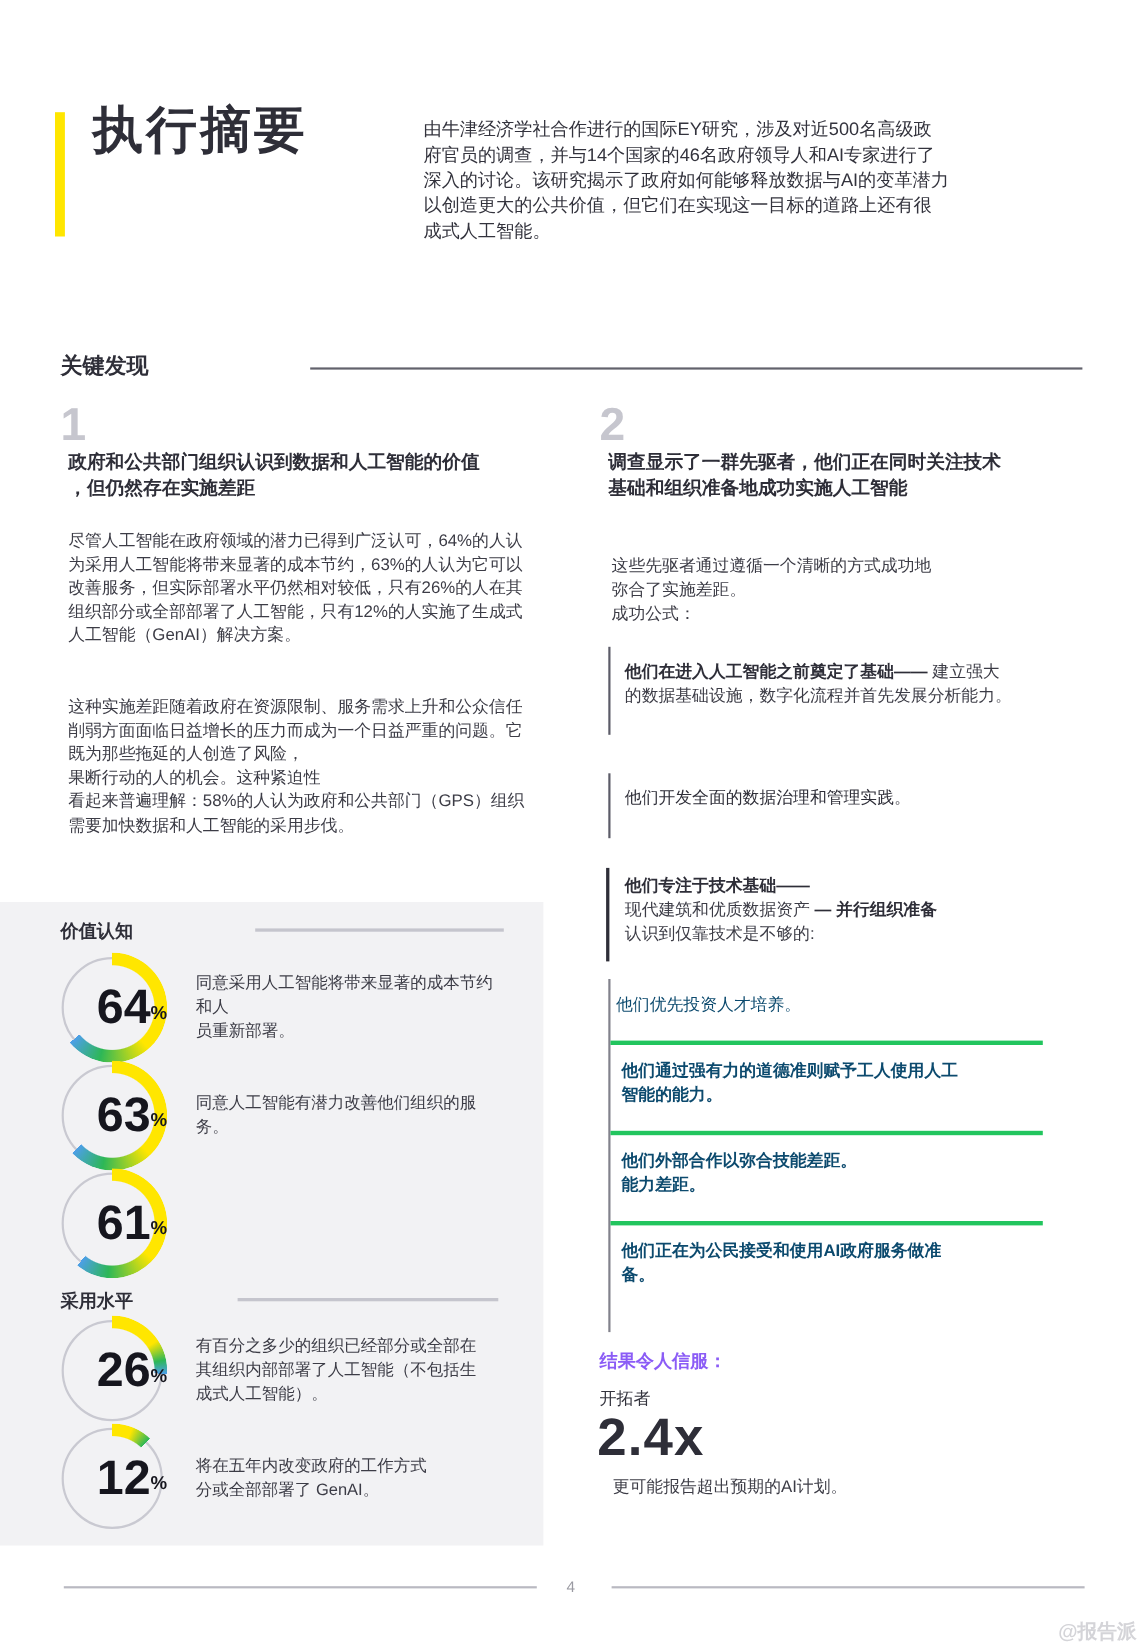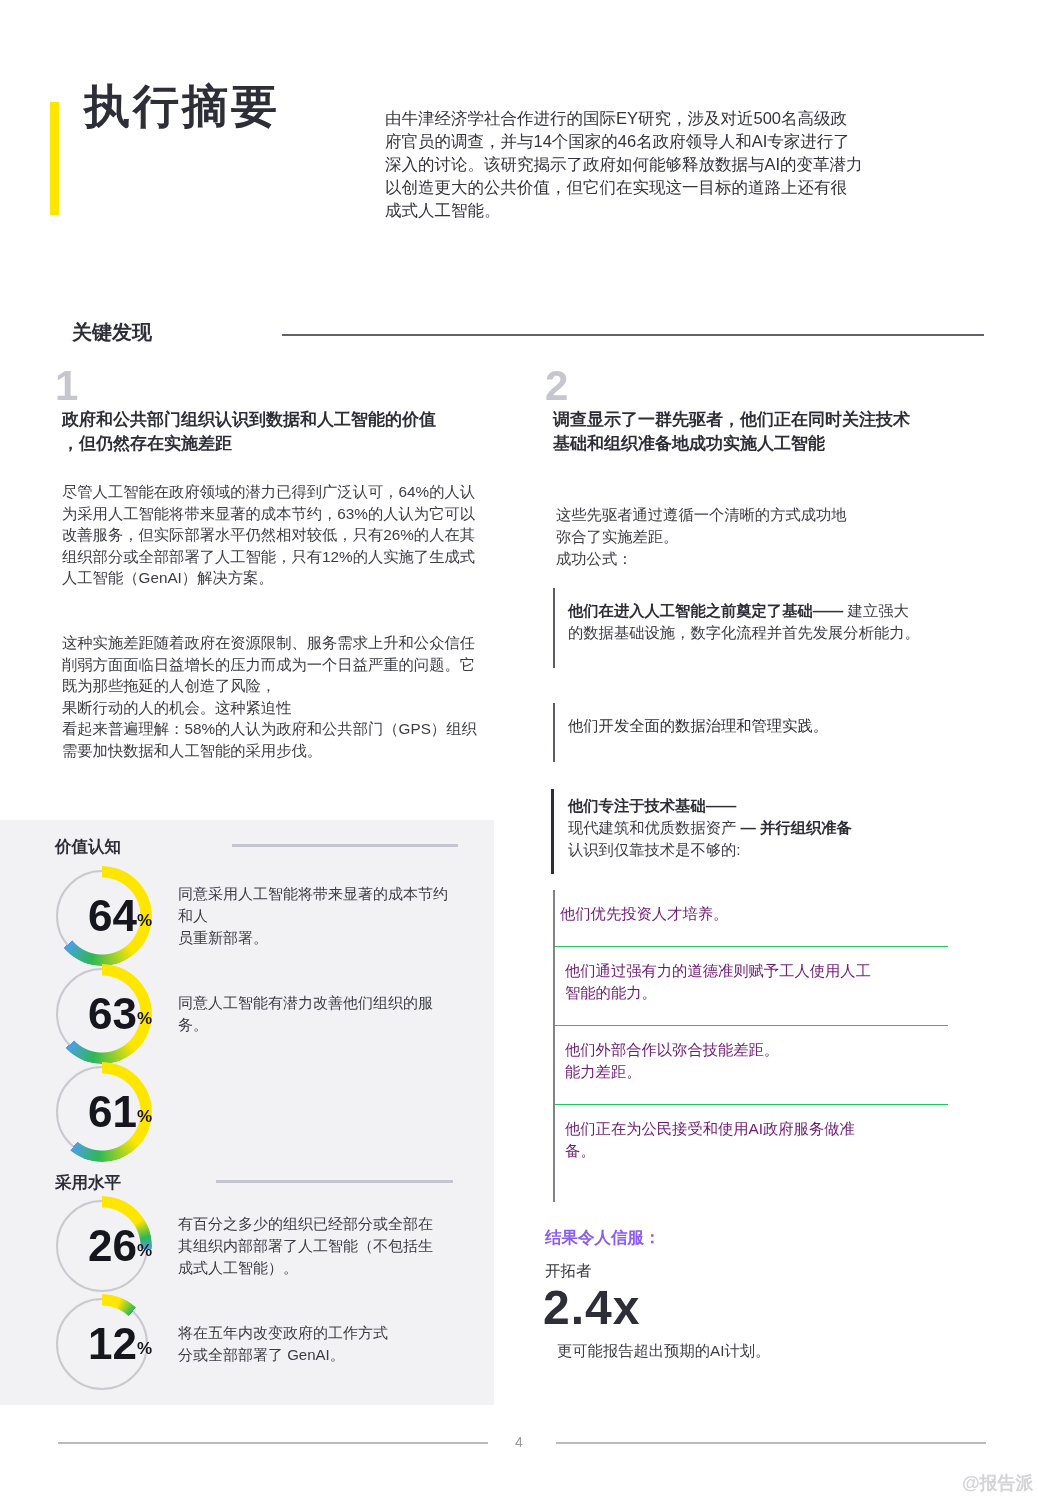--- a/index.html
+++ b/index.html
@@ -7,25 +7,25 @@
   body {
     position:relative; width:1038px; height:1500px;
     font-family:"Liberation Sans", sans-serif;
     color:#3c3c46; overflow:hidden;
   }
   .abs { position:absolute; }
   .pre { white-space:pre-line; }
 
   
   #yellow-bar { left:50px; top:102px; width:9px; height:113px; background:#FFE600; }
-  #page-title { left:84px; top:76px; font-size:46px; font-weight:bold; color:#2e2e38; letter-spacing:3px; }
+  #page-title { left:84px; top:88px; font-size:46px; font-weight:bold; color:#2e2e38; letter-spacing:3px; }
   #intro { left:385px; top:107px; width:575px; font-size:16.5px; line-height:23px; color:#33333d; }
 
   
-  #kf-heading { left:72px; top:319px; font-size:20px; font-weight:bold; color:#2e2e38; }
+  #kf-heading { left:55px; top:319px; font-size:20px; font-weight:bold; color:#2e2e38; }
   #kf-line { left:282px; top:334px; width:702px; height:2px; background:#62626c; }
 
   .big-num { font-size:42px; font-weight:bold; color:#c6c6ce; line-height:1; }
   #num1 { left:55px; top:365px; }
   #num2 { left:545px; top:365px; }
   .col-heading { font-size:17px; font-weight:bold; line-height:24px; color:#2e2e38; }
   #col1-heading { left:62px; top:408px; width:450px; }
   #col2-heading { left:553px; top:408px; width:430px; }
   .body-text { font-size:15.3px; line-height:21.6px; color:#3c3c46; }
   #col1-para1 { left:62px; top:481px; width:470px; }
@@ -33,23 +33,23 @@
   #col2-intro { left:556px; top:504px; width:430px; line-height:22px; }
 
   
   .bullet { width:428px; border-left:2px solid #5c5c68; padding:12px 0 24px 13px; font-size:15.3px; line-height:22px; }
   #bullet1 { left:553px; top:588px; padding:12px 0 24px 13px; }
   #bullet2 { left:553px; top:703px; padding:12px 0 25px 13px; font-weight:normal; color:#2e2e38; }
   #bullet3 { left:551px; top:789px; border-left:3px solid #2e2e38; padding:6px 0 13px 14px; }
   .b-bold { font-weight:bold; color:#2e2e38; }
 
   #subgroup { left:553px; top:890px; width:395px; border-left:2px solid #82828c; }
-  .sub-item { padding:13px 0 21px 10px; font-size:15.3px; line-height:22px; color:#701a75; }
+  .sub-item { padding:13px 0 21px 10px; font-size:15.3px; line-height:22px; color:#0c4a6e; }
   .sub-item:first-child { padding-left:5px; }
-  .sub-item + .sub-item { border-top:1px solid #22c55e; }
+  .sub-item + .sub-item { border-top:4px solid #22c55e;font-weight:bold; }
   .sub-item:last-child { padding-bottom:40px; }
 
   #result-heading { left:545px; top:1227px; font-size:16.5px; font-weight:bold; color:#8b5cf6; }
   #result-label { left:545px; top:1261px; font-size:15.5px; color:#33333d; }
   #result-value { left:543px; top:1280px; font-size:48px; font-weight:bold; color:#2e2e38; letter-spacing:1px; }
   #result-caption { left:557px; top:1341px; font-size:15.3px; color:#3c3c46; }
 
   
   #gray-panel { left:0; top:820px; width:494px; height:585px; background:#f2f2f4; }
   .panel-heading { position:absolute; left:55px; font-size:16.5px; font-weight:bold; color:#2e2e38; }

